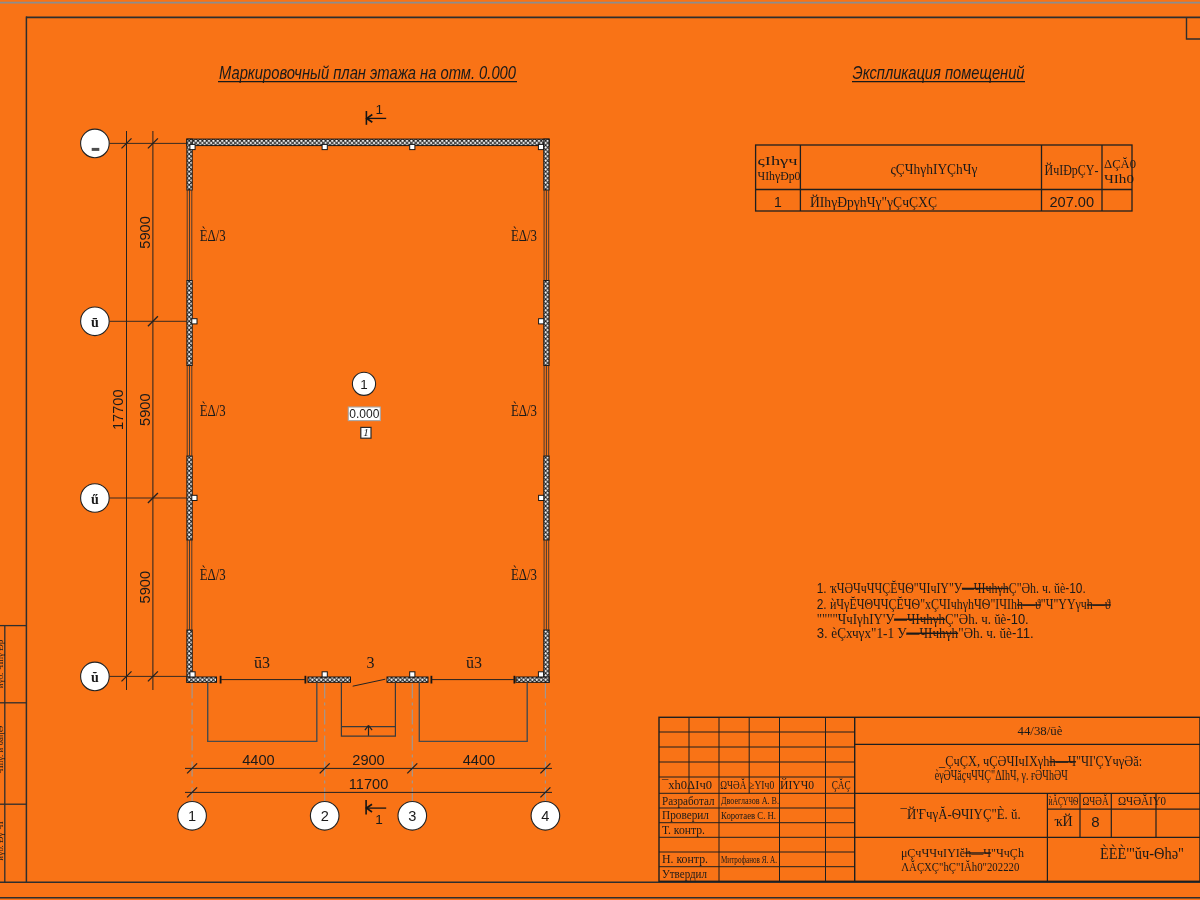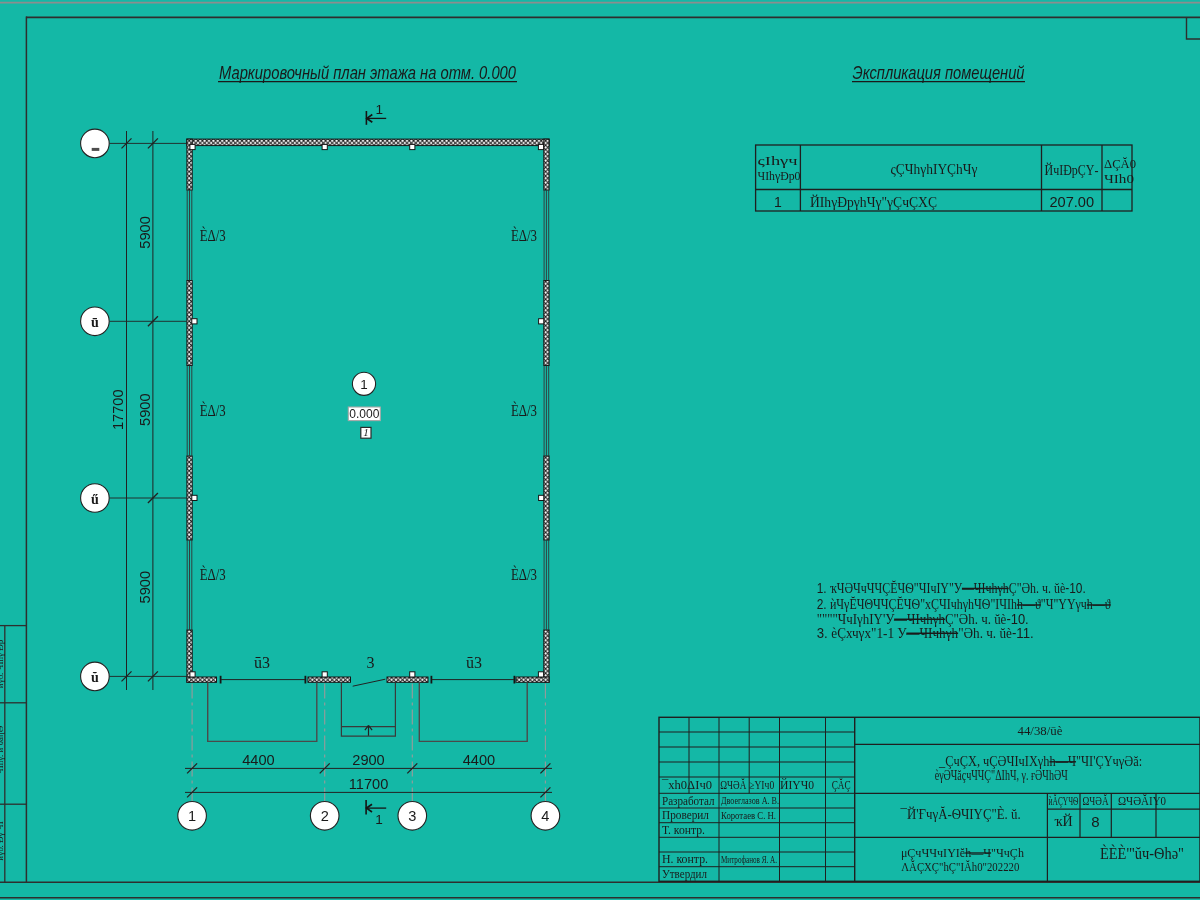--- a/index.html
+++ b/index.html
@@ -1,16 +1,16 @@
 <!DOCTYPE html>
 <html><head>
 <meta charset="utf-8">
 <style>
   html,body{margin:0;padding:0;background:#ffffff;}
-  #page{position:relative;width:1200px;height:900px;overflow:hidden;background:#14b8a6;}
+  #page{position:relative;width:1200px;height:900px;overflow:hidden;background:#f97316;}
   svg{position:absolute;left:0;top:0;}
   text{font-family:"Liberation Serif",serif;fill:#1a1a1a;}
   .sans{font-family:"Liberation Sans",sans-serif;}
 </style>
 </head>
 <body>
 <div id="page">
 <svg width="1200" height="900" viewBox="0 0 1200 900">
 <defs>
 

